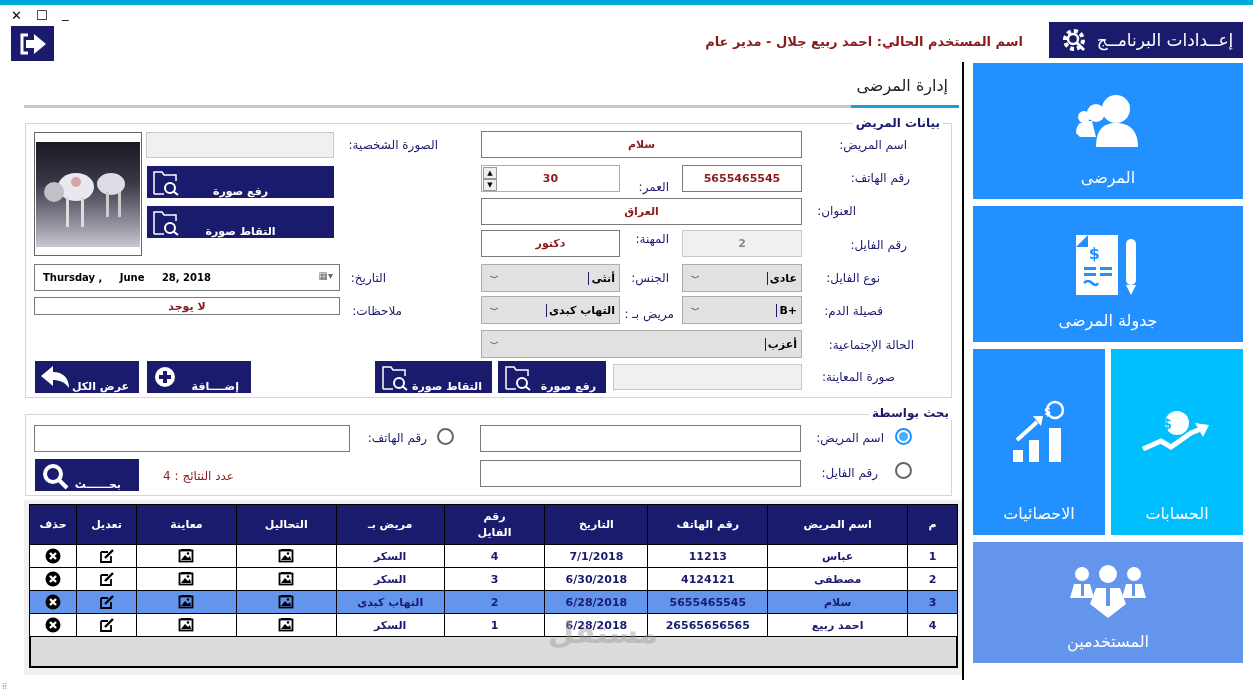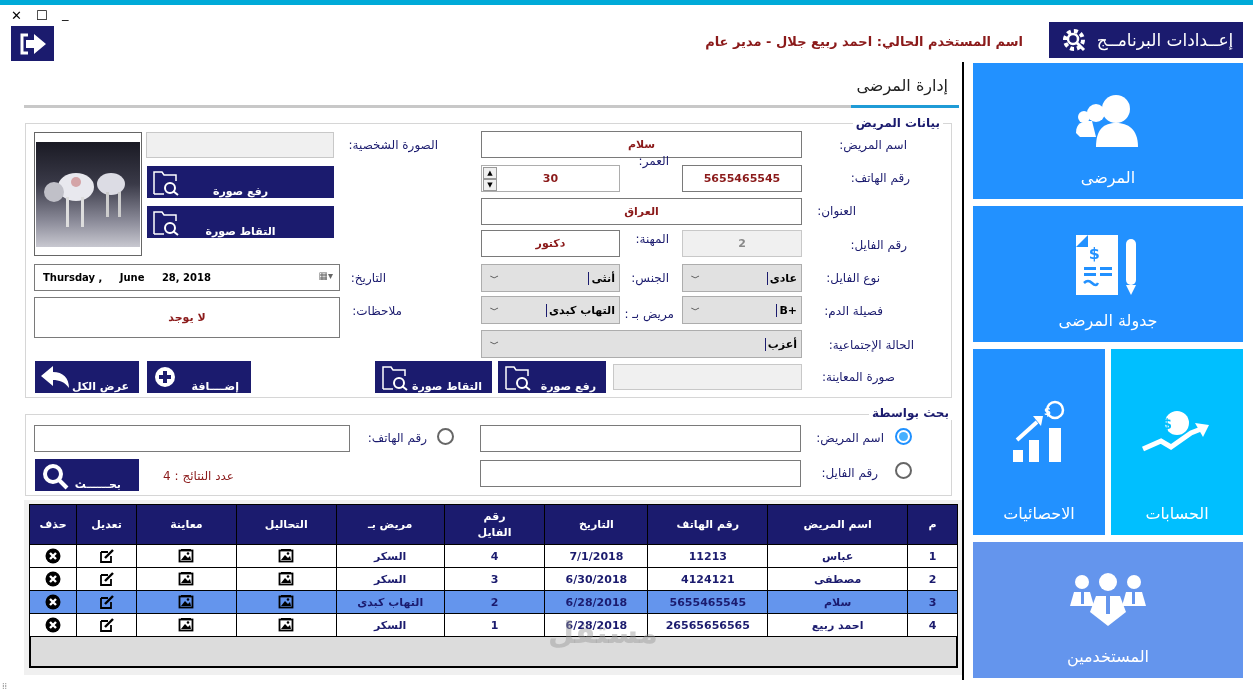--- a/index.html
+++ b/index.html
@@ -80,21 +80,21 @@
 <div class="abs vsep"></div>
 
 <div class="abs groupbox" style="left:25px; top:123px; width:927px; height:275px;"></div>
 <div class="gb-title" style="right:310px; top:116px;">بيانات المريض</div>
 
 <div class="lbl" style="right:346px; top:138px;">اسم المريض:</div>
 <div class="field" style="left:481px; top:131px; width:321px; height:27px;">سلام</div>
 
 <div class="lbl" style="right:343px; top:171px;">رقم الهاتف:</div>
 <div class="field" style="left:682px; top:165px; width:120px; height:27px;">5655465545</div>
-<div class="lbl" style="right:584px; top:154px;">العمر:</div>
+<div class="lbl" style="right:584px; top:180px;">العمر:</div>
 <div class="field" style="left:481px; top:165px; width:139px; height:27px; border-color:#adadad;">
   <div style="position:absolute; left:1px; top:1px; width:14px; height:23px; display:flex; flex-direction:column; font-size:7px; color:#000;">
     <span style="flex:1; border:1px solid #999; background:#f0f0f0; text-align:center; line-height:10px;">▲</span>
     <span style="flex:1; border:1px solid #999; background:#f0f0f0; text-align:center; line-height:10px;">▼</span>
   </div>
   <span>30</span>
 </div>
 
 <div class="lbl" style="right:397px; top:204px;">العنوان:</div>
 <div class="field" style="left:481px; top:198px; width:321px; height:27px;">العراق</div>
@@ -189,21 +189,21 @@
     </svg>
 </div>
 
 <div class="lbl" style="right:867px; top:271px;">التاريخ:</div>
 <div class="field" style="left:34px; top:264px; width:306px; height:27px; justify-content:flex-start; padding-left:8px; color:#000; font-size:10px; white-space:pre;">
   <span>Thursday ,     June     28, 2018</span>
   <span style="position:absolute; right:6px; top:5px; font-size:10px; color:#666;">▦▾</span>
 </div>
 
 <div class="lbl" style="right:851px; top:304px;">ملاحظات:</div>
-<div class="field" style="left:34px; top:297px; width:306px; height:41px;">لا يوجد</div>
+<div class="field" style="left:34px; top:297px; width:306px; height:18px;">لا يوجد</div>
 
 <div class="btn" style="left:147px; top:361px; width:104px; height:32px; padding-right:12px;">
   <span>إضــــافة</span>
   <svg style="position:absolute; left:7px; top:5px;" width="22" height="22" viewBox="0 0 22 22">
       <circle cx="11" cy="11" r="10" fill="#fff"></circle>
       <rect x="9" y="5" width="4" height="12" fill="#1b1b6e"></rect>
       <rect x="5" y="9" width="12" height="4" fill="#1b1b6e"></rect>
     </svg>
 </div>
 <div class="btn" style="left:35px; top:361px; width:104px; height:32px; padding-right:10px;">
@@ -453,21 +453,21 @@
         <text x="40" y="15" font-size="10" font-weight="bold" fill="#fff" font-family="DejaVu Sans, sans-serif">$</text>
         <rect x="2" y="50" width="10" height="12" fill="#fff"></rect>
         <rect x="18" y="40" width="10" height="22" fill="#fff"></rect>
         <rect x="38" y="28" width="12" height="34" fill="#fff"></rect>
         <path d="M6 40 L26 22" stroke="#fff" stroke-width="4"></path>
         <path d="M22 16 L32 16 L30 26 Z" fill="#fff"></path>
       </svg>
     </div>
   <span>الاحصائيات</span>
 </div>
-<div class="tile" style="left:973px; top:542px; width:270px; height:136px; background:#6495ed;">
+<div class="tile" style="left:973px; top:542px; width:270px; height:121px; background:#6495ed;">
   <div class="ic">
       <svg width="80" height="56" viewBox="0 0 80 56">
         <circle cx="40" cy="10" r="9" fill="#fff"></circle>
         <path d="M22 40 L28 24 H52 L58 40 L40 54 Z" fill="#fff"></path>
         <rect x="38" y="24" width="4" height="18" fill="#6495ed"></rect>
         <circle cx="14" cy="10" r="7" fill="#fff"></circle>
         <path d="M2 34 L6 20 H22 L26 34 Z" fill="#fff"></path>
         <rect x="13" y="20" width="3" height="12" fill="#6495ed"></rect>
         <circle cx="66" cy="10" r="7" fill="#fff"></circle>
         <path d="M54 34 L58 20 H74 L78 34 Z" fill="#fff"></path>

